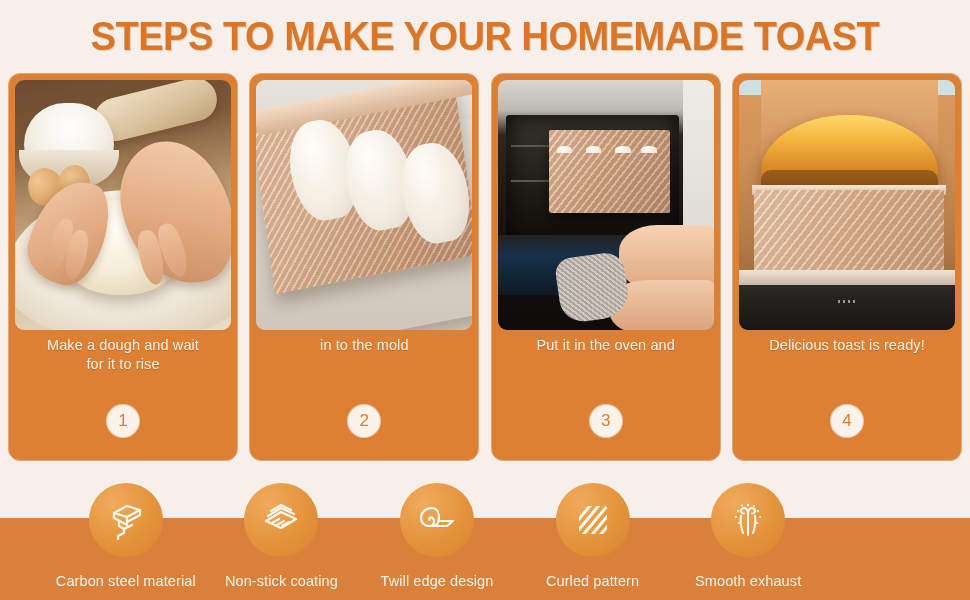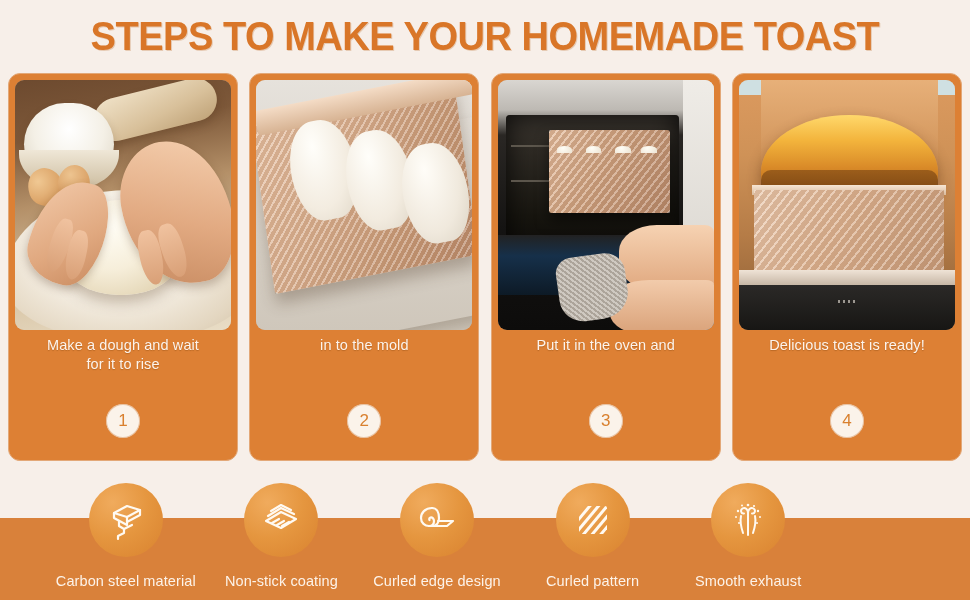--- a/index.html
+++ b/index.html
@@ -332,21 +332,21 @@
     </div>
 
     <div class="feature">
       <div class="fcircle">
         <svg width="42" height="42" viewBox="0 0 42 42" fill="none" stroke="#fffaf2" stroke-width="2.2" stroke-linejoin="round" stroke-linecap="round">
           <path d="M16 9 C9 9 5 14 5 19 C5 24 9 27 13 27 C16 27 18 25 18 22 C18 19.5 16 18 14.5 18.5 C13.5 19 13 20 13.5 21"></path>
           <path d="M16 9 C21 9 23 14 23 19 C23 23 21 27 16 27"></path>
           <path d="M13 27 L31 27 L37 22 L22 22"></path>
         </svg>
       </div>
-      <div class="flabel">Curled edge design</div>
+      <div class="flabel">Twill edge design</div>
     </div>
 
 
     <div class="feature">
       <div class="fcircle">
         <svg width="42" height="42" viewBox="0 0 42 42">
           <defs>
             <clipPath id="tw-clip">
                 <rect x="7" y="7" width="28" height="28" rx="2"></rect>
               </clipPath>

